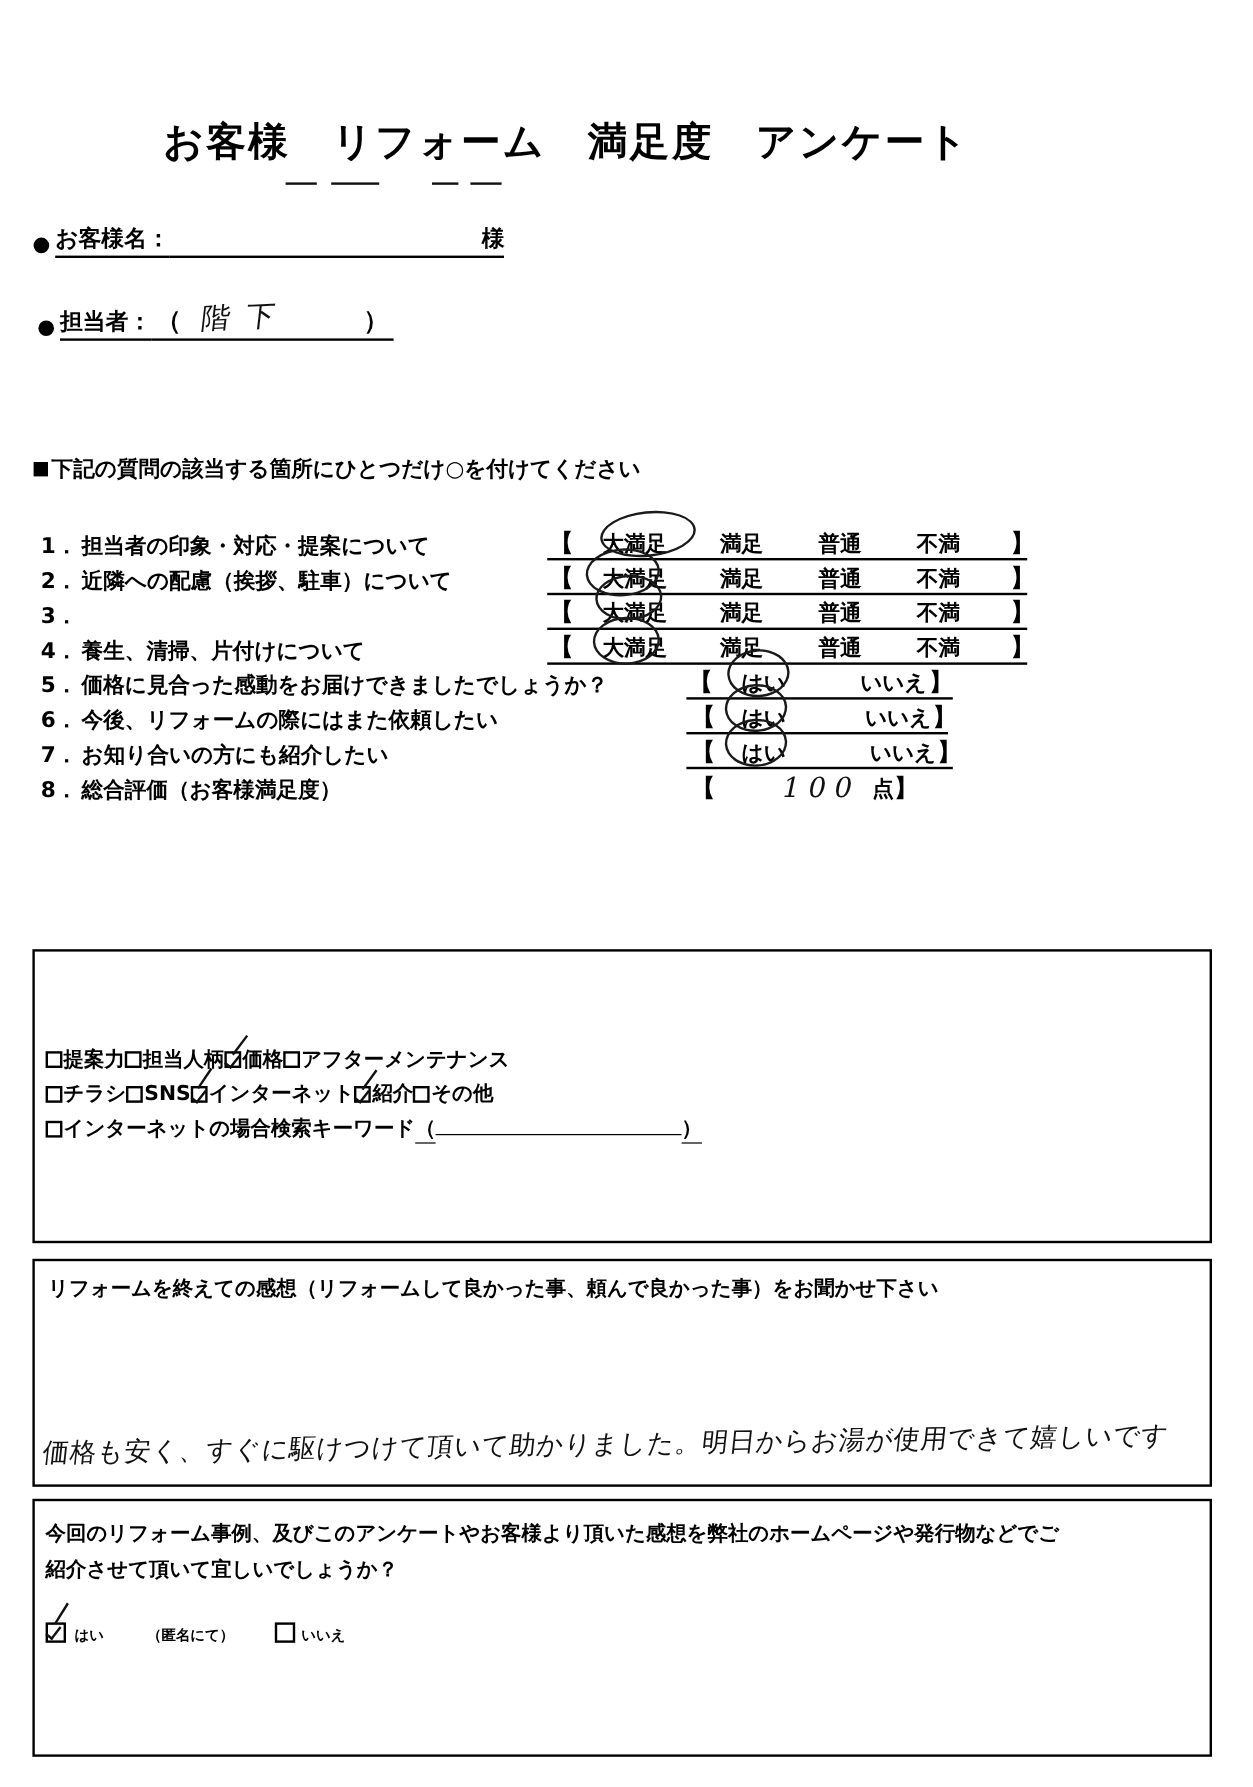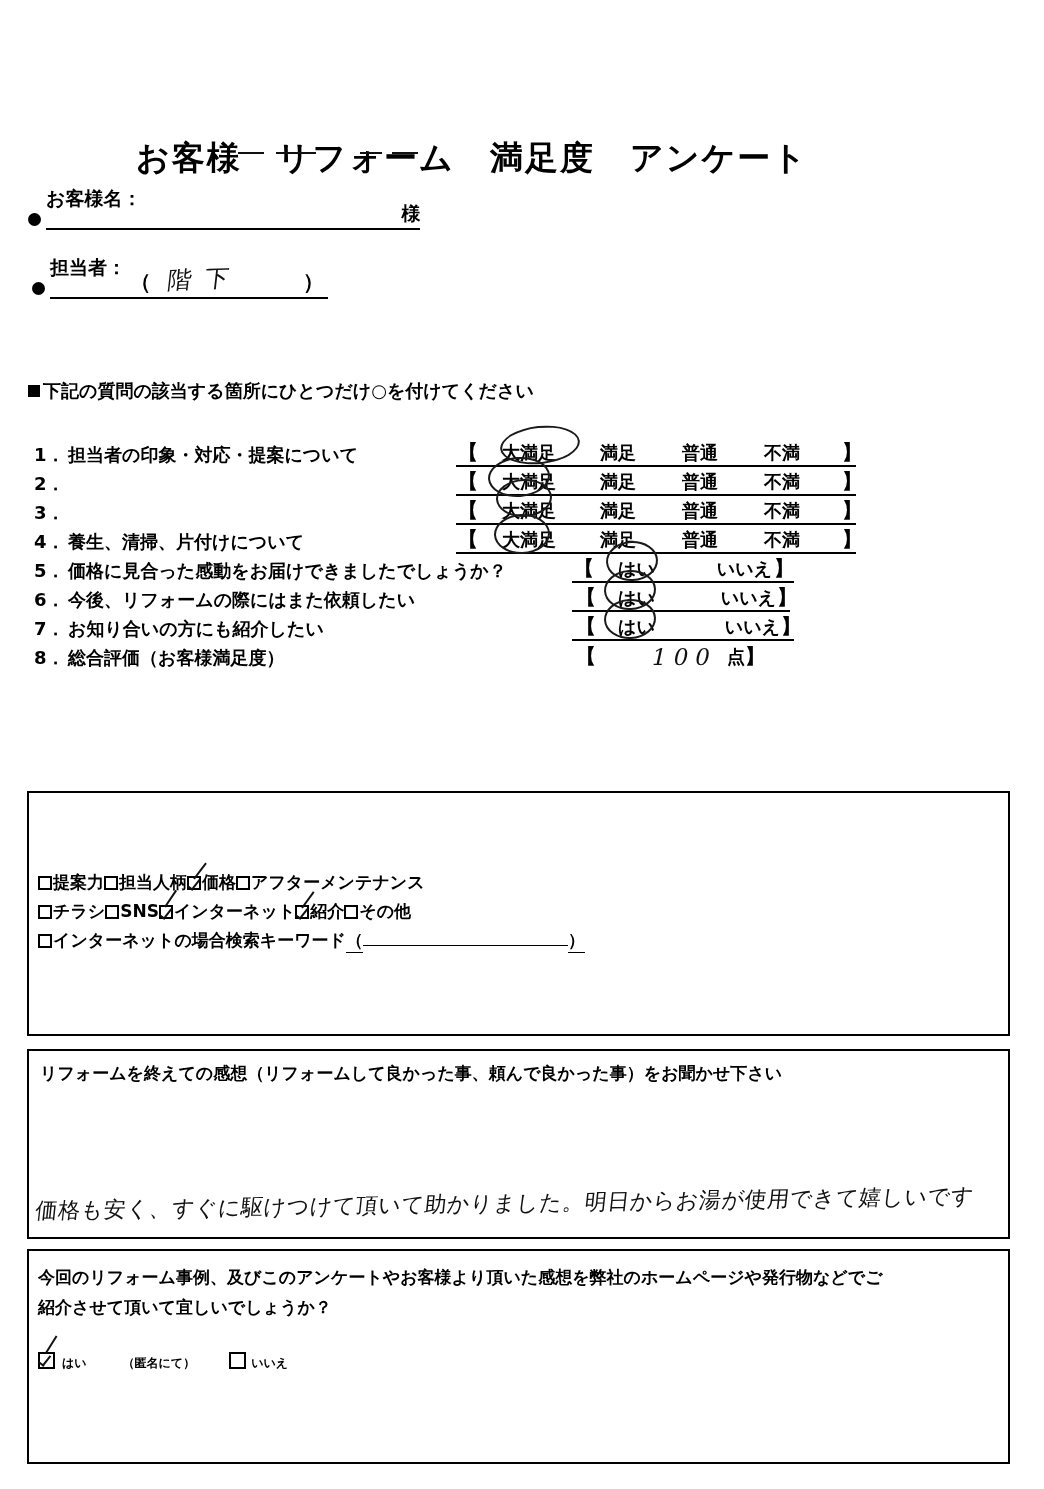--- a/index.html
+++ b/index.html
@@ -24,21 +24,20 @@
   .doc-title {
     position: absolute;
     left: 0;
     top: 96px;
     width: 944px;
     text-align: center;
     font-size: 33px;
     font-weight: bold;
     letter-spacing: 2px;
     white-space: pre;
-    margin-top: 40px;
   }
   .title-underline {
     position: absolute;
     height: 2px;
     background: #111;
   }
 
   
   .field-row {
     position: absolute;
@@ -53,21 +52,21 @@
     width: 13px;
     height: 13px;
     border-radius: 50%;
     background: #000;
     margin-right: 5px;
     margin-bottom: 4px;
     flex: none;
   }
   .field-label {
     border-bottom: 2px solid #000;
-    padding-bottom: 16px;
+    padding-bottom: 1px;
   }
   .field-blank {
     border-bottom: 2px solid #000;
     height: 22px;
   }
   .suffix-sama {
     border-bottom: 2px solid #000;
     padding-bottom: 1px;
     padding-left: 16px;
   }
@@ -272,20 +271,21 @@
         </span>
         <span class="opt" style="margin-left:44px;"><span>満足</span></span>
         <span class="opt" style="margin-left:46px;"><span>普通</span></span>
         <span class="opt" style="margin-left:46px;"><span>不満</span></span>
         <span class="brk" style="margin-left:42px;">】</span>
       </span>
     </div>
 
     <div class="q-row" style="top:0px;">
       <span class="q-num">2．</span>
+      <span class="q-text">近隣への配慮（挨拶、駐車）について</span>
       <span class="ans-box" style="left:422px; top:0px; width:400px;">
         <span class="brk" style="margin-left:2px;">【</span>
         <span class="opt" style="margin-left:24px;">
           <span>大満足</span>
           <span class="circle-mark" style="left:-14px; top:-13px; width:58px; height:36px; transform:rotate(-4deg);"></span>
         </span>
         <span class="opt" style="margin-left:44px;"><span>満足</span></span>
         <span class="opt" style="margin-left:46px;"><span>普通</span></span>
         <span class="opt" style="margin-left:46px;"><span>不満</span></span>
         <span class="brk" style="margin-left:42px;">】</span>

